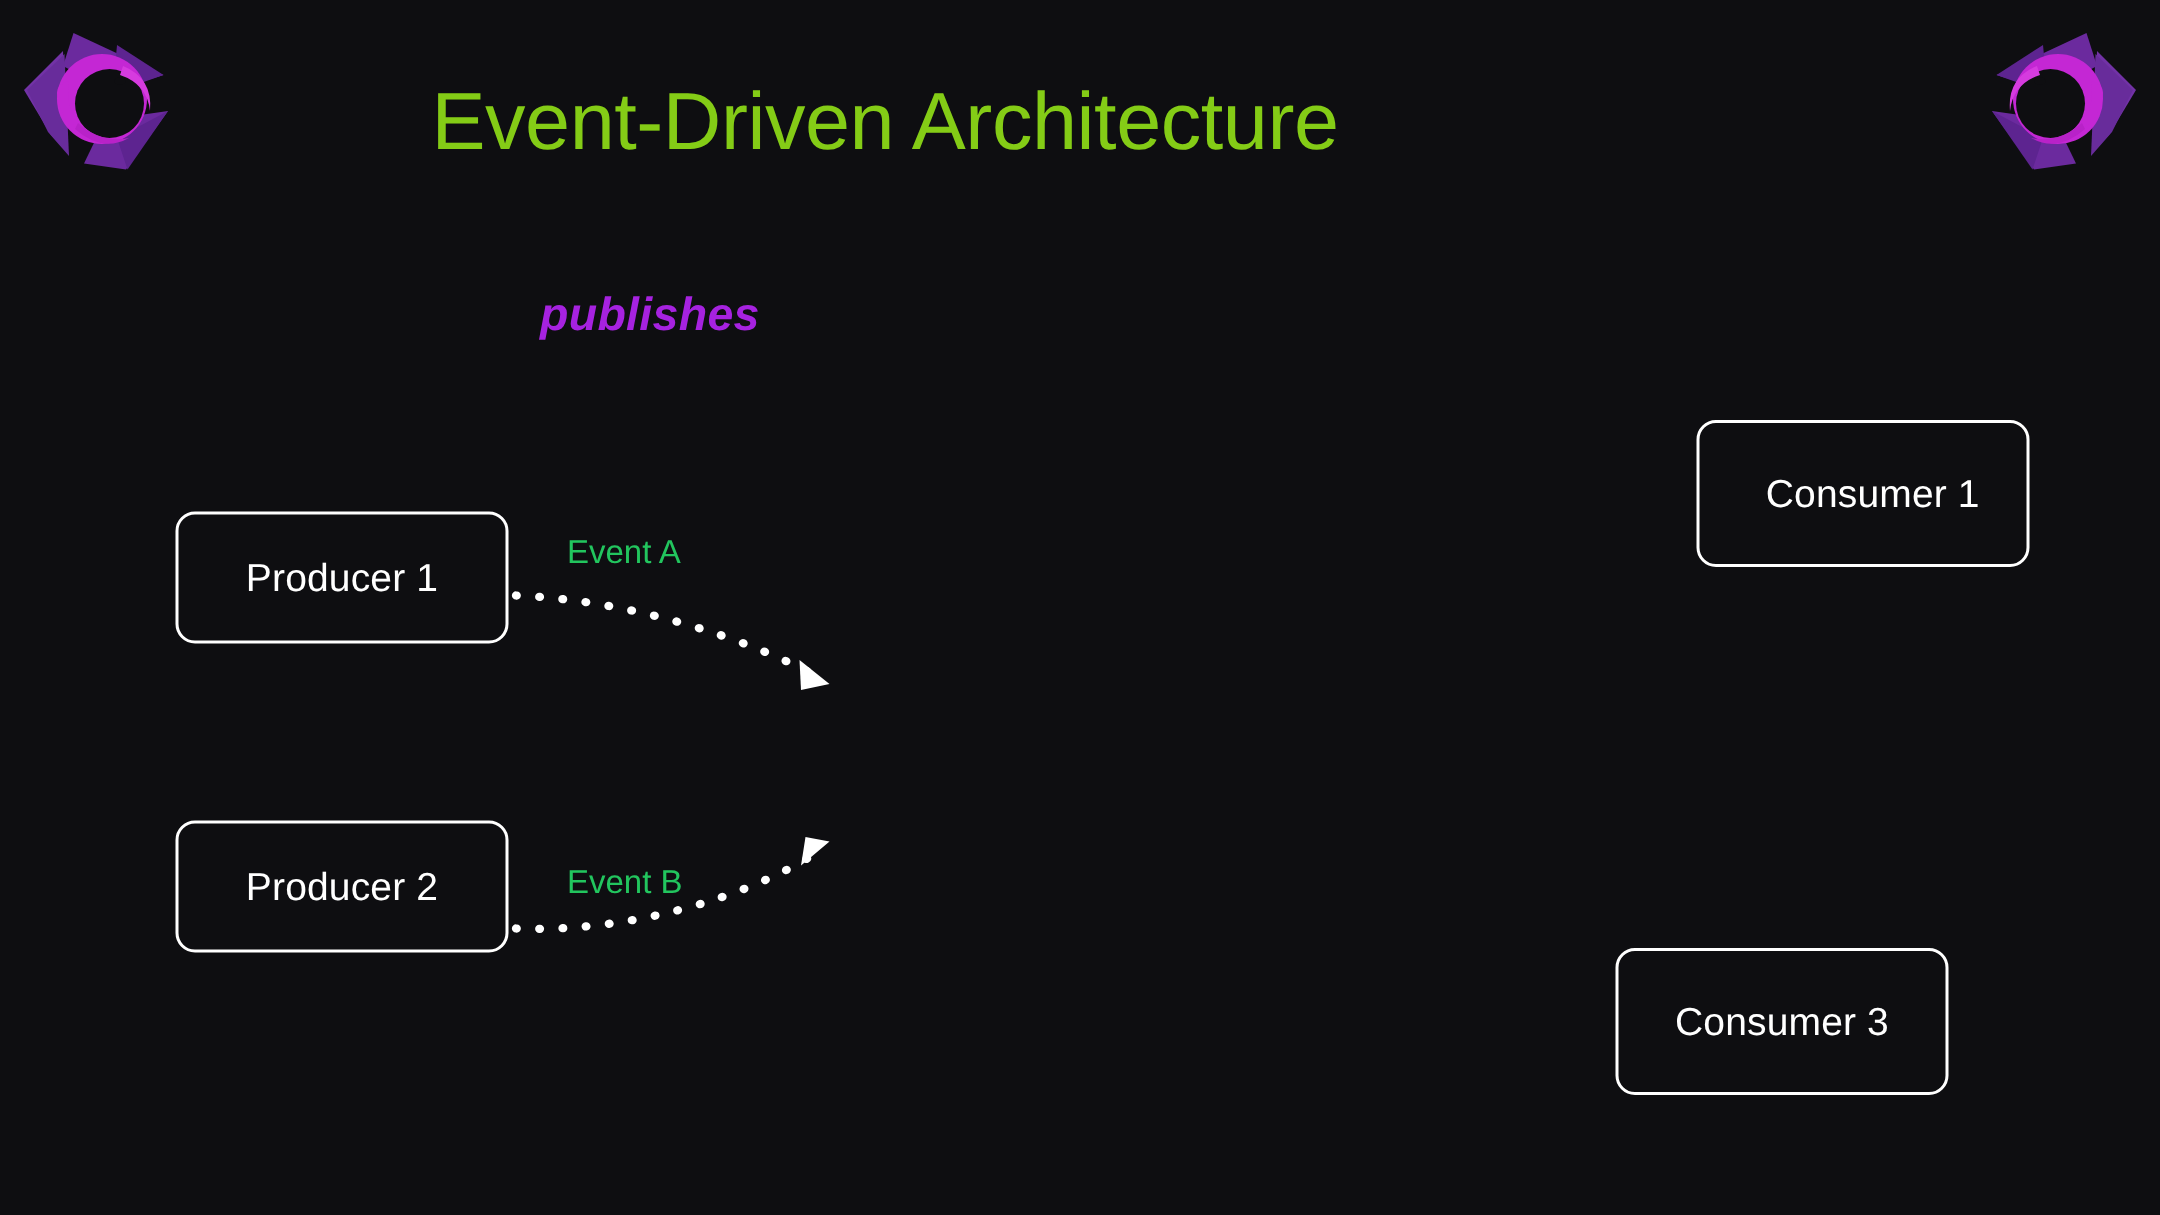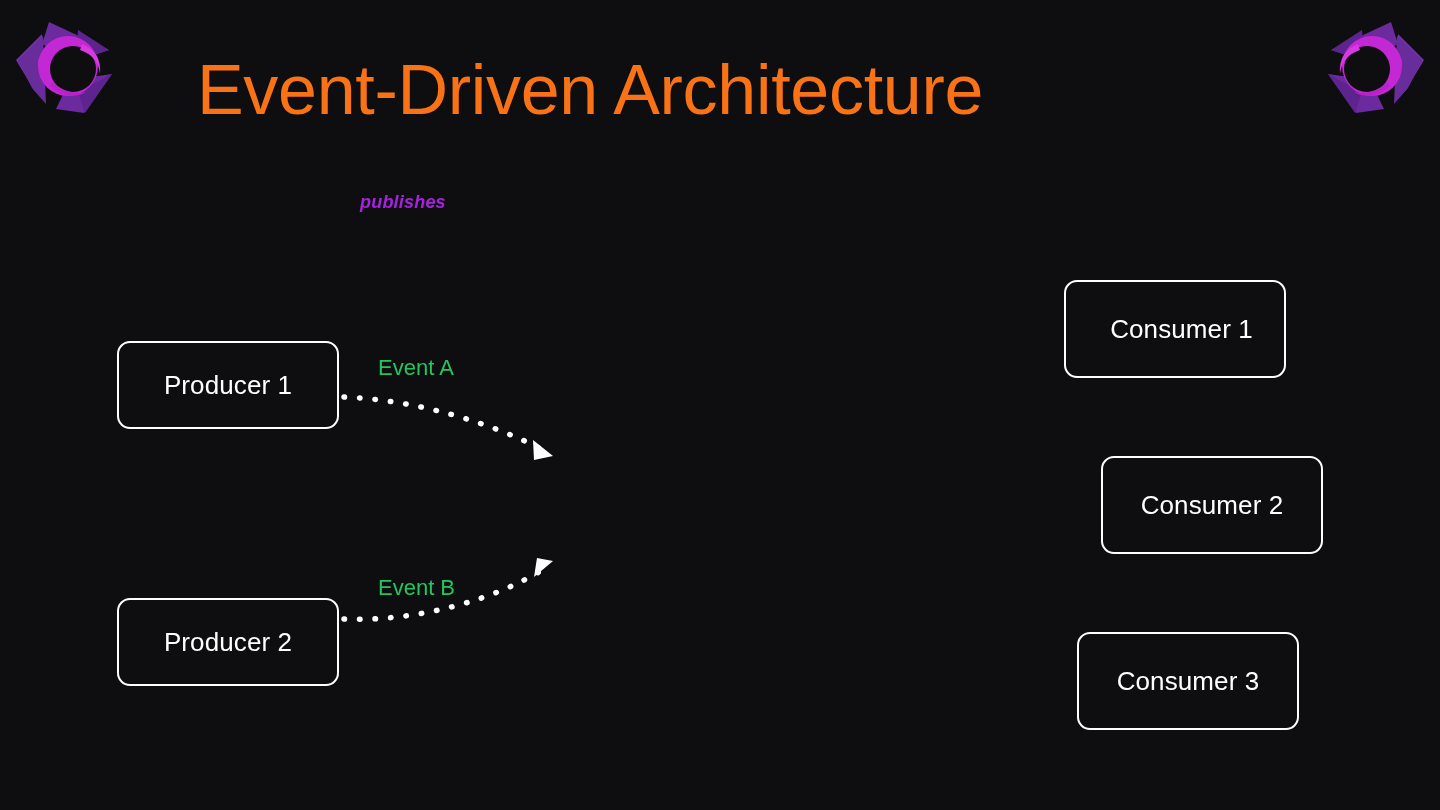--- a/index.html
+++ b/index.html
@@ -19,33 +19,33 @@
   .logo { position:absolute; width:112px; height:104px; }
   .logo-tl { left:12px; top:14px; }
   .logo-tr { left:1316px; top:14px; transform:scaleX(-1); }
 
   
   #title {
     position:absolute;
     left:0; top:52px;
     width:1180px;
     text-align:center;
-    color:#f97316;
-    font-size:70px;
+    color:#84cc16;
+    font-size:54px;
     font-weight:400;
     letter-spacing:-0.3px;
     line-height:1.1;
   }
 
   
   #publishes {
     position:absolute;
     left:360px; top:192px;
     color:#a622e0;
-    font-size:18px;
+    font-size:31px;
     font-weight:700;
     font-style:italic;
     letter-spacing:0.2px;
   }
 
   
   .node {
     position:absolute;
     display:flex;
     align-items:center;
@@ -54,24 +54,24 @@
     background:#0e0e11;
     border:2.6px solid #ffffff;
     font-size:26px;
     font-weight:400;
     letter-spacing:0.1px;
   }
   .node.rounded { border-radius:13px; }
 
   .producer { width:222px; height:88px; }
   #producer-1 { left:117px; top:341px; }
-  #producer-2 { left:117px; top:598px; }
+  #producer-2 { left:117px; top:547px; }
 
   .consumer { width:222px; height:98px; }
-  #consumer-1 { left:1064px; top:280px;padding-left:13px; }
+  #consumer-1 { left:1131px; top:280px;padding-left:13px; }
   #consumer-2 { left:1101px; top:456px; }
   #consumer-3 { left:1077px; top:632px; }
 
   #event-bus {
     left:552px; top:370px;
     width:336px; height:266px;
     border-width:3px;
     border-radius:0;
     font-size:31px;
     font-weight:700;
@@ -164,20 +164,17 @@
     <span>Producer 1</span>
   </div>
   <div class="node rounded producer" id="producer-2">
     <span>Producer 2</span>
   </div>
 
 
   <div class="node rounded consumer" id="consumer-1">
     <span>Consumer 1</span>
   </div>
-  <div class="node rounded consumer" id="consumer-2">
-    <span>Consumer 2</span>
-  </div>
   <div class="node rounded consumer" id="consumer-3">
     <span>Consumer 3</span>
   </div>
 
 </div>
 
 </body></html>

